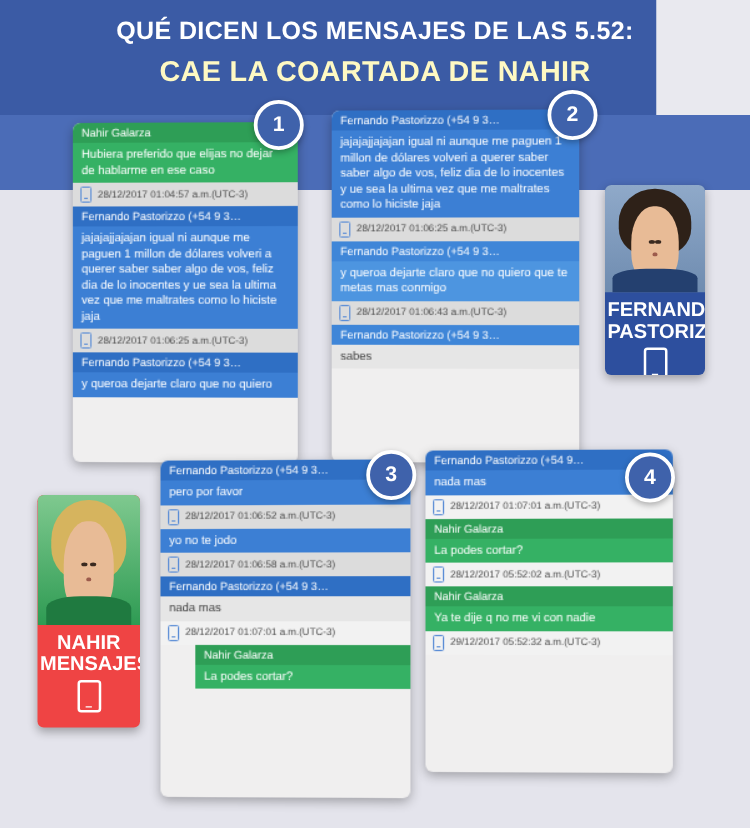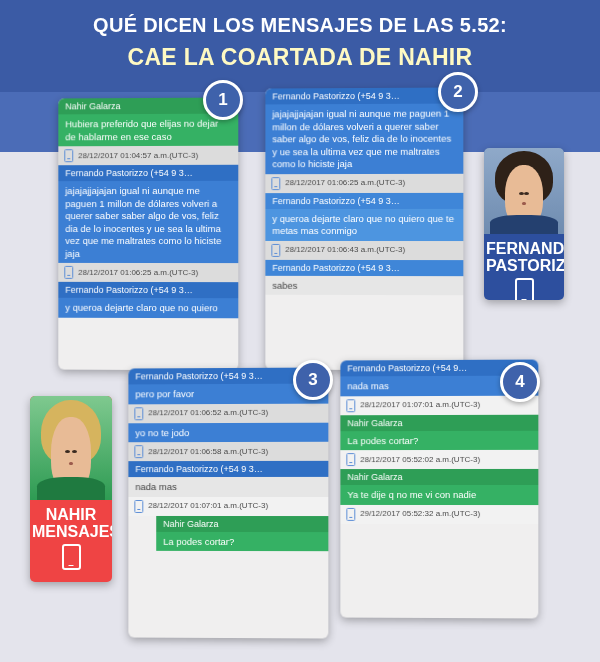--- a/index.html
+++ b/index.html
@@ -7,21 +7,21 @@
     width:600px;height:662px;
     background:#e9e9ef;
     font-family:"Liberation Sans", sans-serif;
     overflow:hidden;
     position:relative;
   }
   .canvas{position:absolute;inset:0;}
 
   
   .header{
-    position:absolute;left:0;top:0;width:600px;height:92px;
+    position:absolute;left:0;top:0;width:525px;height:92px;
     background:#3b5ba5;
   }
   .header .line1{
     position:absolute;top:14px;left:0;width:600px;text-align:center;
     color:#ffffff;font-size:20px;font-weight:bold;letter-spacing:.3px;
   }
   .header .line2{
     position:absolute;top:44px;left:0;width:600px;text-align:center;
     color:#fef9c3;font-size:23px;font-weight:bold;letter-spacing:.3px;
   }

